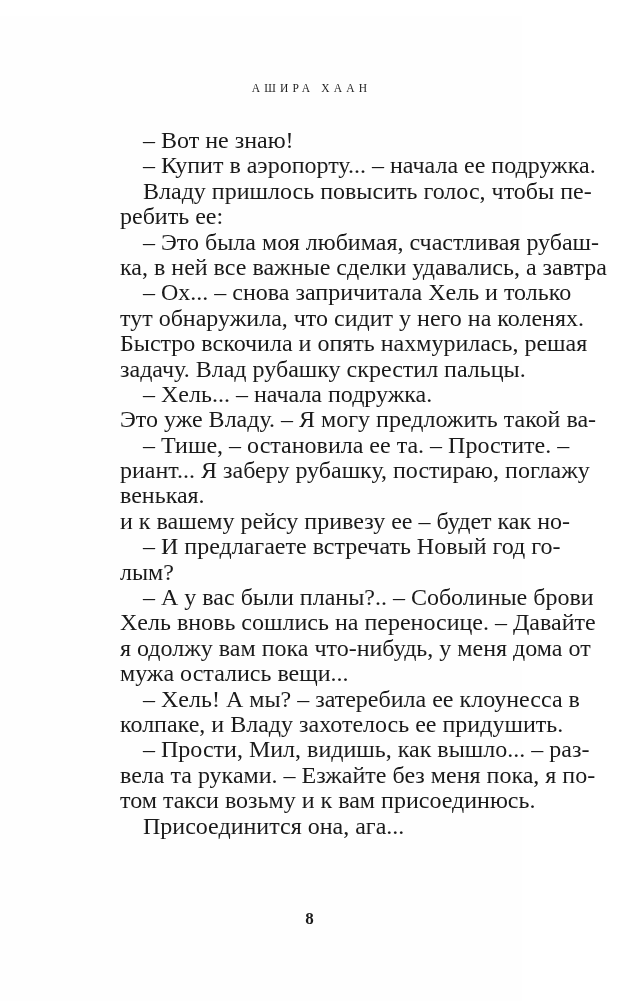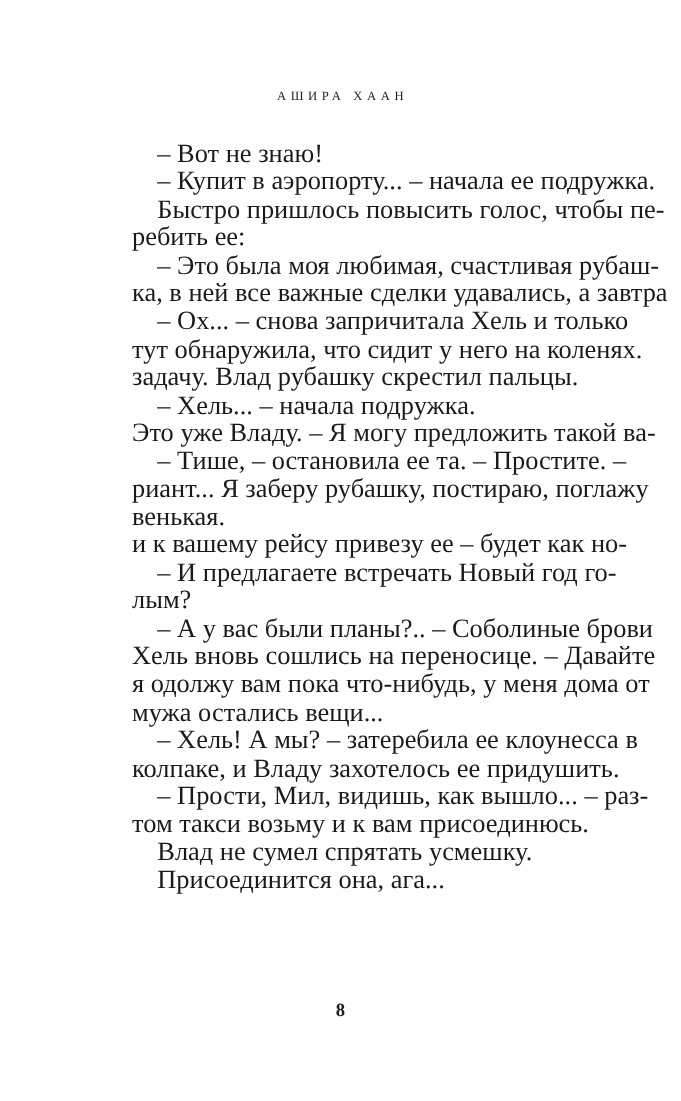--- a/index.html
+++ b/index.html
@@ -68,41 +68,42 @@
   </style>
 </head>
 <body>
 
 <div class="page">
   <div class="running-header">АШИРА ХААН</div>
 
   <div class="text-block" id="text-block">
       <span class="line indent last">– Вот не знаю!</span>
       <span class="line indent last">– Купит в аэропорту... – начала ее подружка.</span>
-      <span class="line indent">Быстро пришлось повысить голос, чтобы пе-</span>
+      <span class="line indent">Владу пришлось повысить голос, чтобы пе-</span>
       <span class="line last">ребить ее:</span>
       <span class="line indent">– Это была моя любимая, счастливая рубаш-</span>
       <span class="line">ка, в ней все важные сделки удавались, а завтра</span>
       <span class="line indent">– Ох... – снова запричитала Хель и только</span>
       <span class="line">тут обнаружила, что сидит у него на коленях.</span>
+      <span class="line">Быстро вскочила и опять нахмурилась, решая</span>
       <span class="line last">задачу. Влад рубашку скрестил пальцы.</span>
       <span class="line indent last">– Хель... – начала подружка.</span>
       <span class="line">Это уже Владу. – Я могу предложить такой ва-</span>
       <span class="line indent">– Тише, – остановила ее та. – Простите. –</span>
       <span class="line">риант... Я заберу рубашку, постираю, поглажу</span>
       <span class="line last">венькая.</span>
       <span class="line">и к вашему рейсу привезу ее – будет как но-</span>
       <span class="line indent">– И предлагаете встречать Новый год го-</span>
       <span class="line last">лым?</span>
       <span class="line indent">– А у вас были планы?.. – Соболиные брови</span>
       <span class="line">Хель вновь сошлись на переносице. – Давайте</span>
       <span class="line">я одолжу вам пока что-нибудь, у меня дома от</span>
       <span class="line last">мужа остались вещи...</span>
       <span class="line indent">– Хель! А мы? – затеребила ее клоунесса в</span>
       <span class="line last">колпаке, и Владу захотелось ее придушить.</span>
       <span class="line indent">– Прости, Мил, видишь, как вышло... – раз-</span>
+      <span class="line">вела та руками. – Езжайте без меня пока, я по-</span>
       <span class="line last">том такси возьму и к вам присоединюсь.</span>
-      <span class="line indent last">Влад не сумел спрятать усмешку.</span>
       <span class="line indent last">Присоединится она, ага...</span>
     </div>
 
   <div class="page-number">8</div>
 </div>
 
 </body></html>

